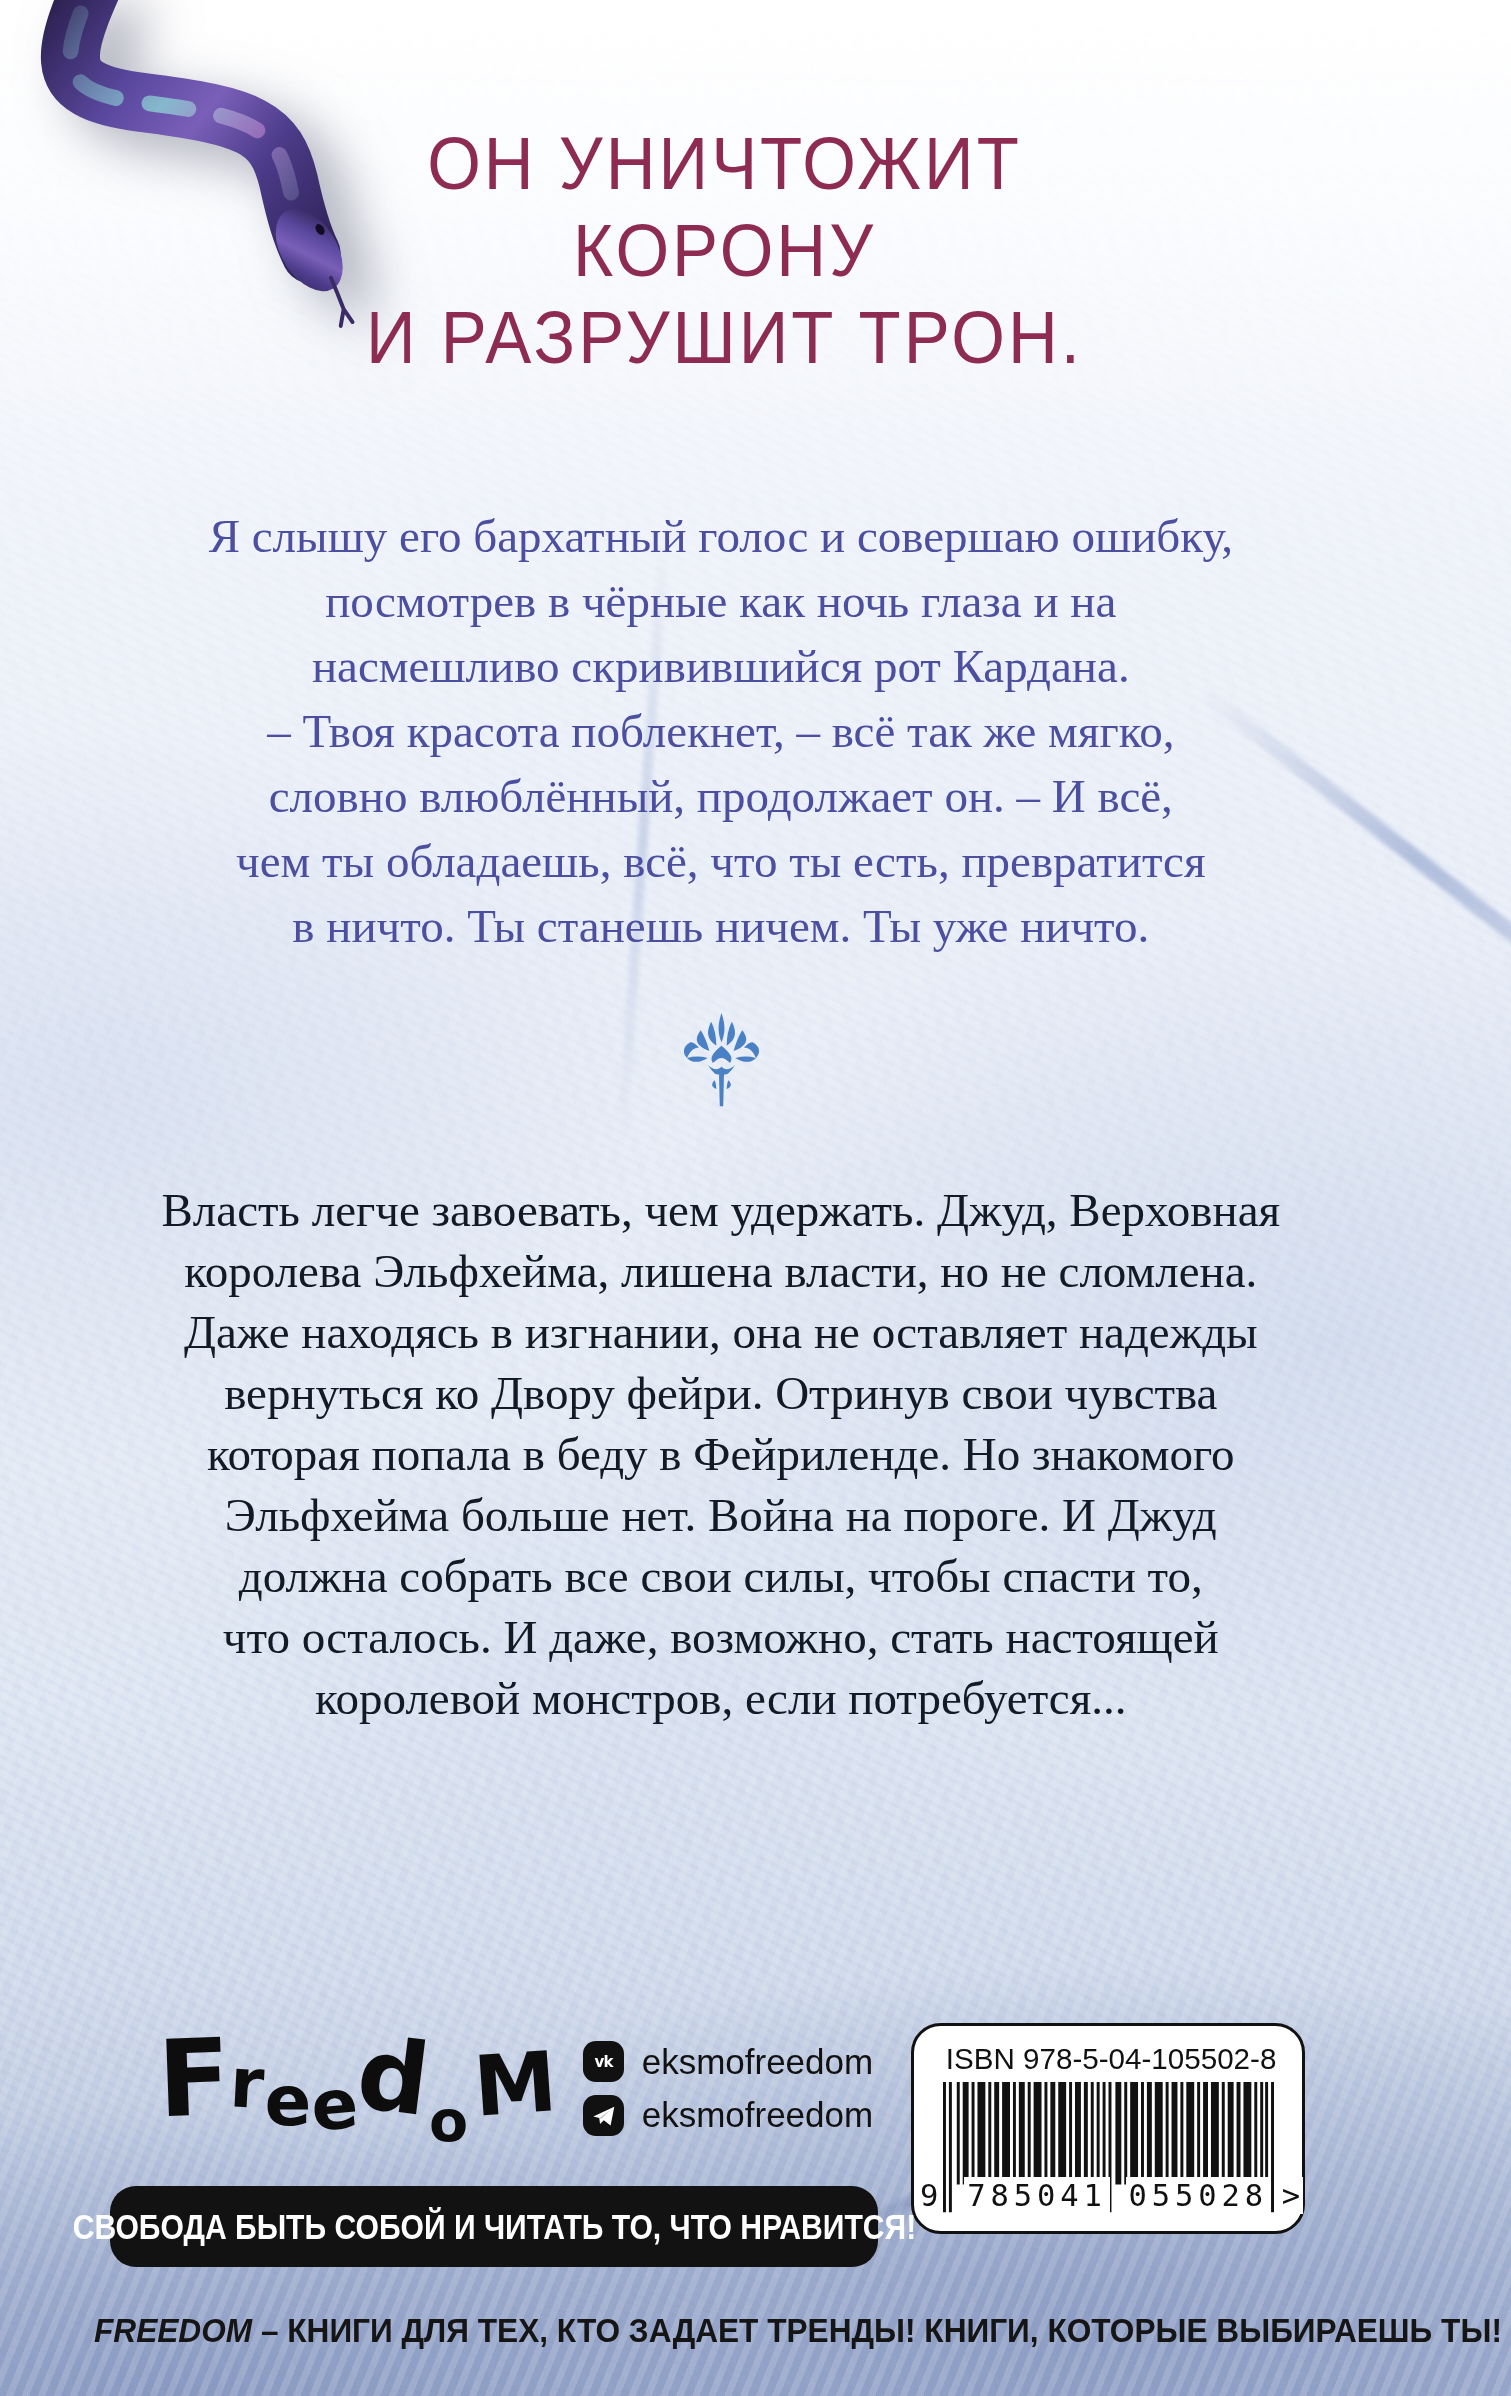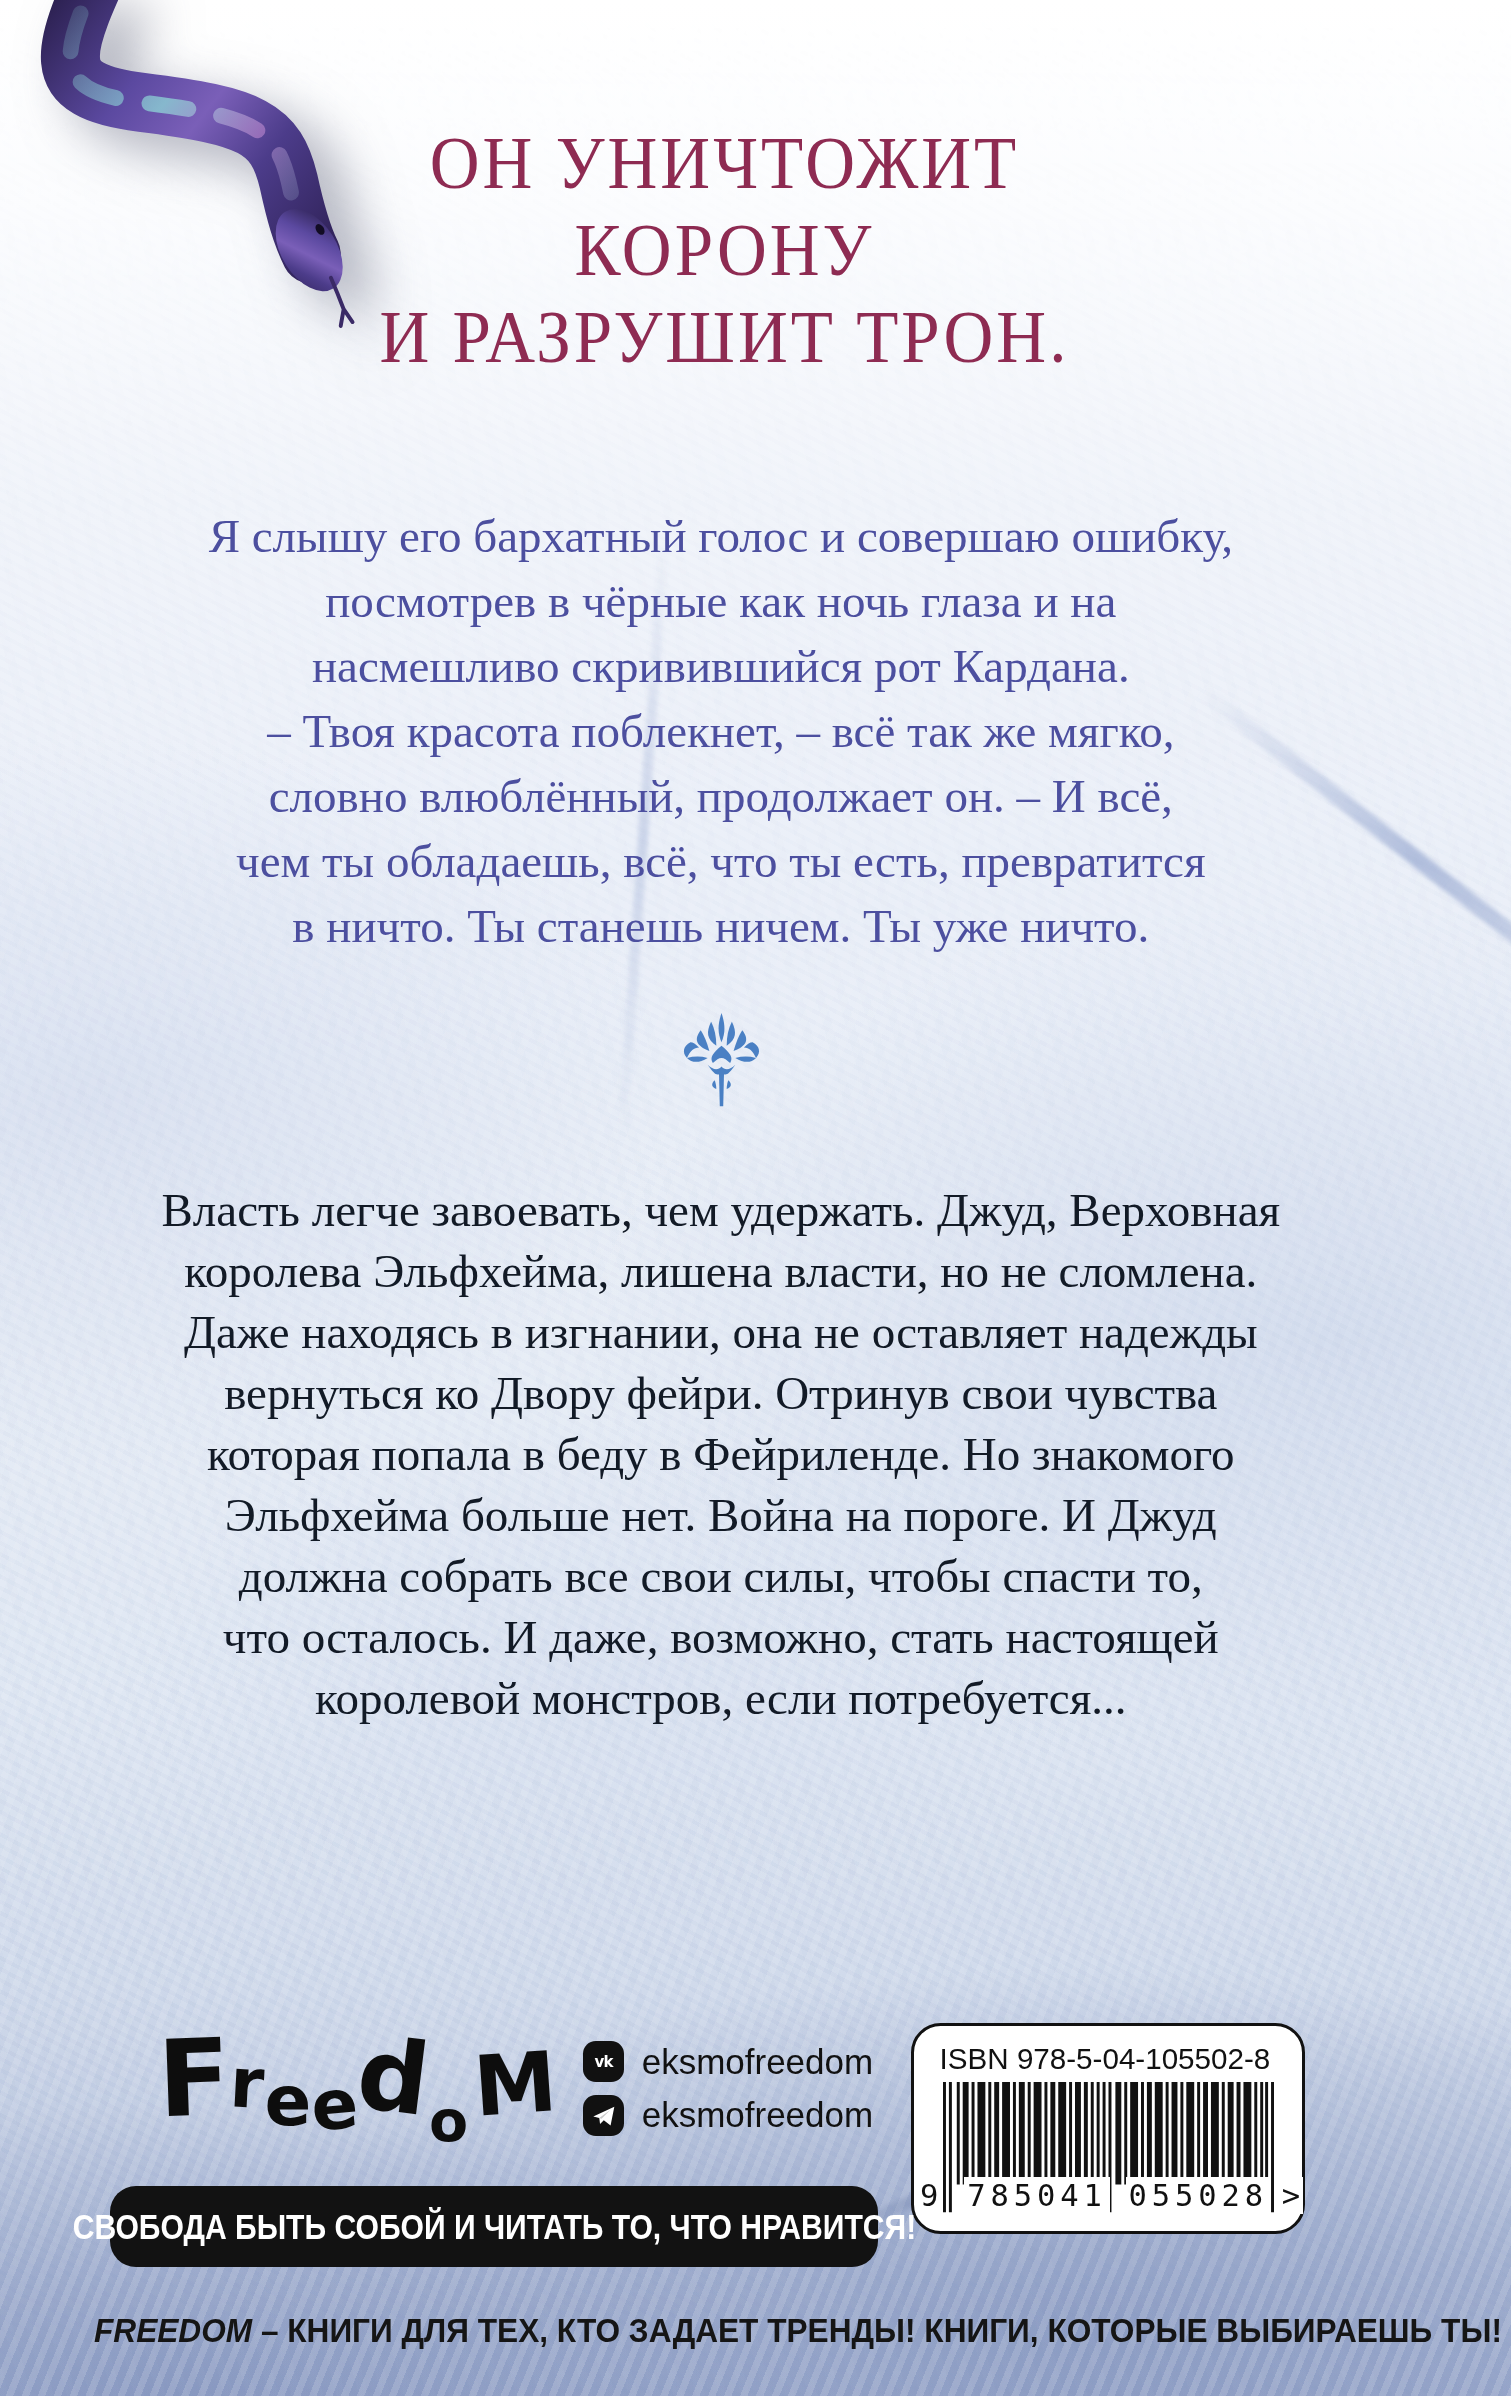--- a/index.html
+++ b/index.html
@@ -32,21 +32,21 @@
   .crack-3{left:768px;top:2167px;width:414px;height:11.8px;
     background:linear-gradient(90deg,rgba(110,128,170,0),rgba(110,128,170,.5),rgba(110,128,170,0));
     transform:rotate(-24deg);filter:blur(2px);}
 
   
   .snake{position:absolute;left:-5.9px;top:-13.8px;width:394px;height:345px;
     filter:drop-shadow(29.6px 21.7px 25.6px rgba(96,100,122,.5));}
 
   
   .heading{position:absolute;left:0;right:69px;top:120px;text-align:center;
-    color:#8e2b52;font-family:Liberation Serif, serif;font-weight:400;
+    color:#8e2b52;font-family:Liberation Sans, sans-serif;font-weight:400;
     font-size:69px;line-height:87px;letter-spacing:3px;padding-left:7px;}
   .heading div{transform:scaleY(1.08);}
 
   
   .quote{position:absolute;left:29.6px;right:99px;top:504px;text-align:center;
     color:#4c4f9f;font-size:47px;line-height:65px;font-family:"Liberation Serif",serif;}
 
   
   .fleuron{position:absolute;left:676px;top:1013px;width:91px;height:95px;}
 
@@ -68,21 +68,21 @@
 
   .social{position:absolute;left:583px;top:2041px;display:flex;flex-direction:column;gap:12.8px;}
   .social-row{display:flex;align-items:center;gap:17.7px;}
   .social-badge{width:41px;height:41px;background:#111;border-radius:12.8px;
     display:flex;align-items:center;justify-content:center;color:#fff;
     font-family:"DejaVu Sans",sans-serif;font-weight:bold;font-size:15px;letter-spacing:-1px;}
   .social-handle{font-family:"Liberation Sans",sans-serif;font-size:35px;color:#111;}
 
   .barcode-box{position:absolute;left:911px;top:2023px;width:394px;height:211px;
     background:#fff;border:3px solid #111;border-radius:29.6px;box-sizing:border-box;
-    padding:15.8px 25.6px 0 25.6px;text-align:left;}
+    padding:15.8px 25.6px 0 25.6px;text-align:right;}
   .isbn{font-family:"Liberation Sans",sans-serif;font-size:29.6px;color:#111;white-space:nowrap;}
   .bars-wrap{position:relative;width:331px;margin:5.9px auto 0;height:148px;}
   .digits{position:absolute;top:95px;left:0;right:0;height:41px;
     font-family:"DejaVu Sans Mono",monospace;font-size:30.5px;color:#111;}
   .digits span{position:absolute;background:#fff;padding:2px 3px;line-height:33px;}
   .d-first{left:-25.6px;}
   .d-g1{left:21.7px;letter-spacing:4.9px;}
   .d-g2{left:183px;letter-spacing:4.9px;}
   .d-last{right:-29.6px;background:transparent;}
 

